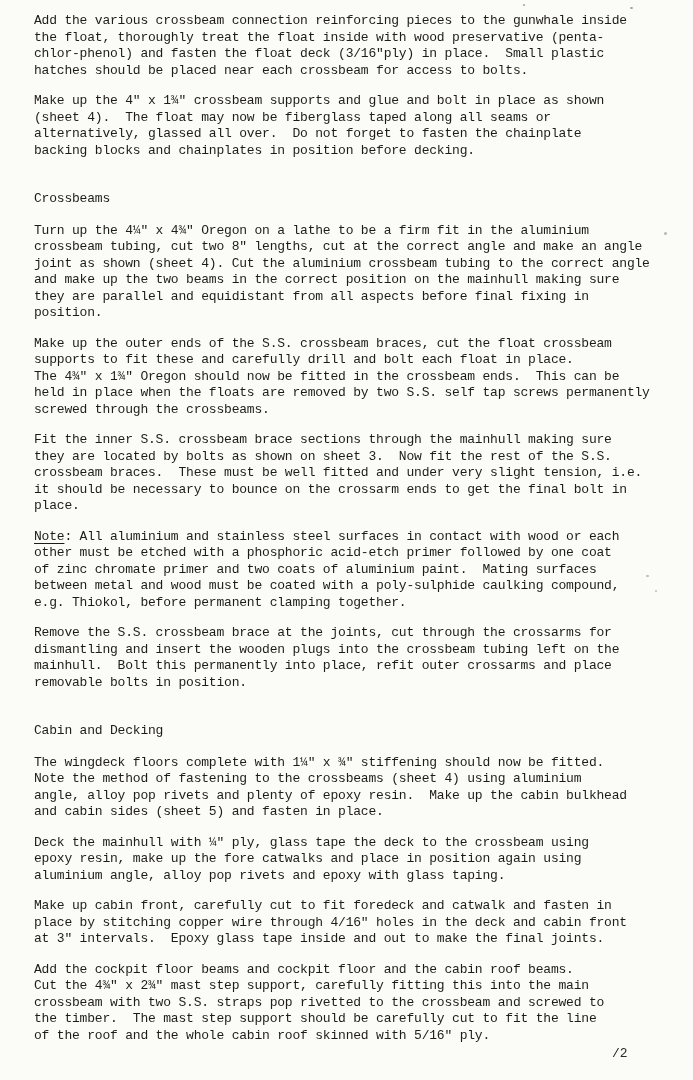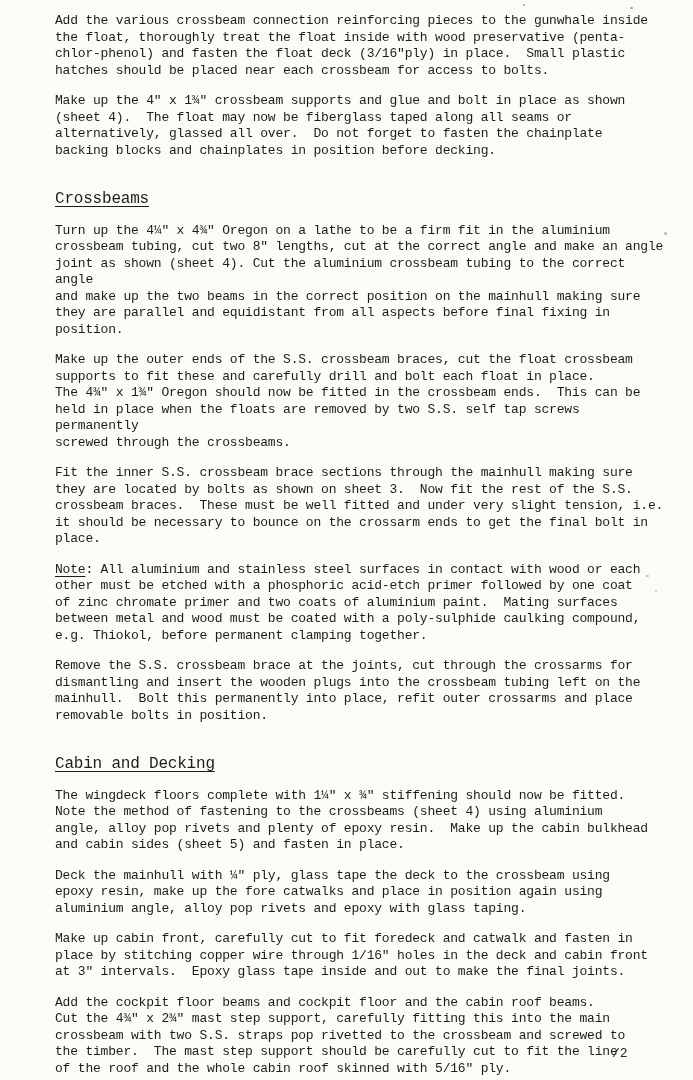--- a/index.html
+++ b/index.html
@@ -3,37 +3,36 @@
 <meta charset="utf-8">
 <style>
   html, body { margin: 0; padding: 0; background: #e8e6e0; }
   .page {
     position: relative;
     width: 693px;
     height: 1080px;
     margin: 0 auto;
     background: #fbfbf8;
     box-sizing: border-box;
-    padding: 13px 26px 0 55px;
+    padding: 13px 26px 0 34px;
     font-family: "Liberation Mono", "DejaVu Sans Mono", monospace;
     font-size: 13px;
     line-height: 16.5px;
     color: #1d1c1a;
     overflow: hidden;
   }
   .para {
     margin: 0 0 14px 0;
     white-space: pre-wrap;
     letter-spacing: -0.2px;
   }
   .heading {
     margin: 32px 0 15px 0;
-    font-size: 16px;
+    font-size: 13px;
     font-weight: 400;
-    text-decoration: underline;
     text-underline-offset: 3px;
     white-space: pre;
     letter-spacing: -0.2px;
   }
   .note-label {
     text-decoration: underline;
     text-underline-offset: 3px;
   }
   .page-mark {
     position: absolute;
@@ -112,21 +111,21 @@
   <p class="para">The wingdeck floors complete with 1¼" x ¾" stiffening should now be fitted.
 Note the method of fastening to the crossbeams (sheet 4) using aluminium
 angle, alloy pop rivets and plenty of epoxy resin.  Make up the cabin bulkhead
 and cabin sides (sheet 5) and fasten in place.</p>
 
   <p class="para">Deck the mainhull with ¼" ply, glass tape the deck to the crossbeam using
 epoxy resin, make up the fore catwalks and place in position again using
 aluminium angle, alloy pop rivets and epoxy with glass taping.</p>
 
   <p class="para">Make up cabin front, carefully cut to fit foredeck and catwalk and fasten in
-place by stitching copper wire through 1/16" holes in the deck and cabin front
+place by stitching copper wire through 4/16" holes in the deck and cabin front
 at 3" intervals.  Epoxy glass tape inside and out to make the final joints.</p>
 
   <p class="para">Add the cockpit floor beams and cockpit floor and the cabin roof beams.
 Cut the 4¾" x 2¾" mast step support, carefully fitting this into the main
 crossbeam with two S.S. straps pop rivetted to the crossbeam and screwed to
 the timber.  The mast step support should be carefully cut to fit the line
 of the roof and the whole cabin roof skinned with 5/16" ply.</p>
 
   <div class="page-mark">/2</div>
 

